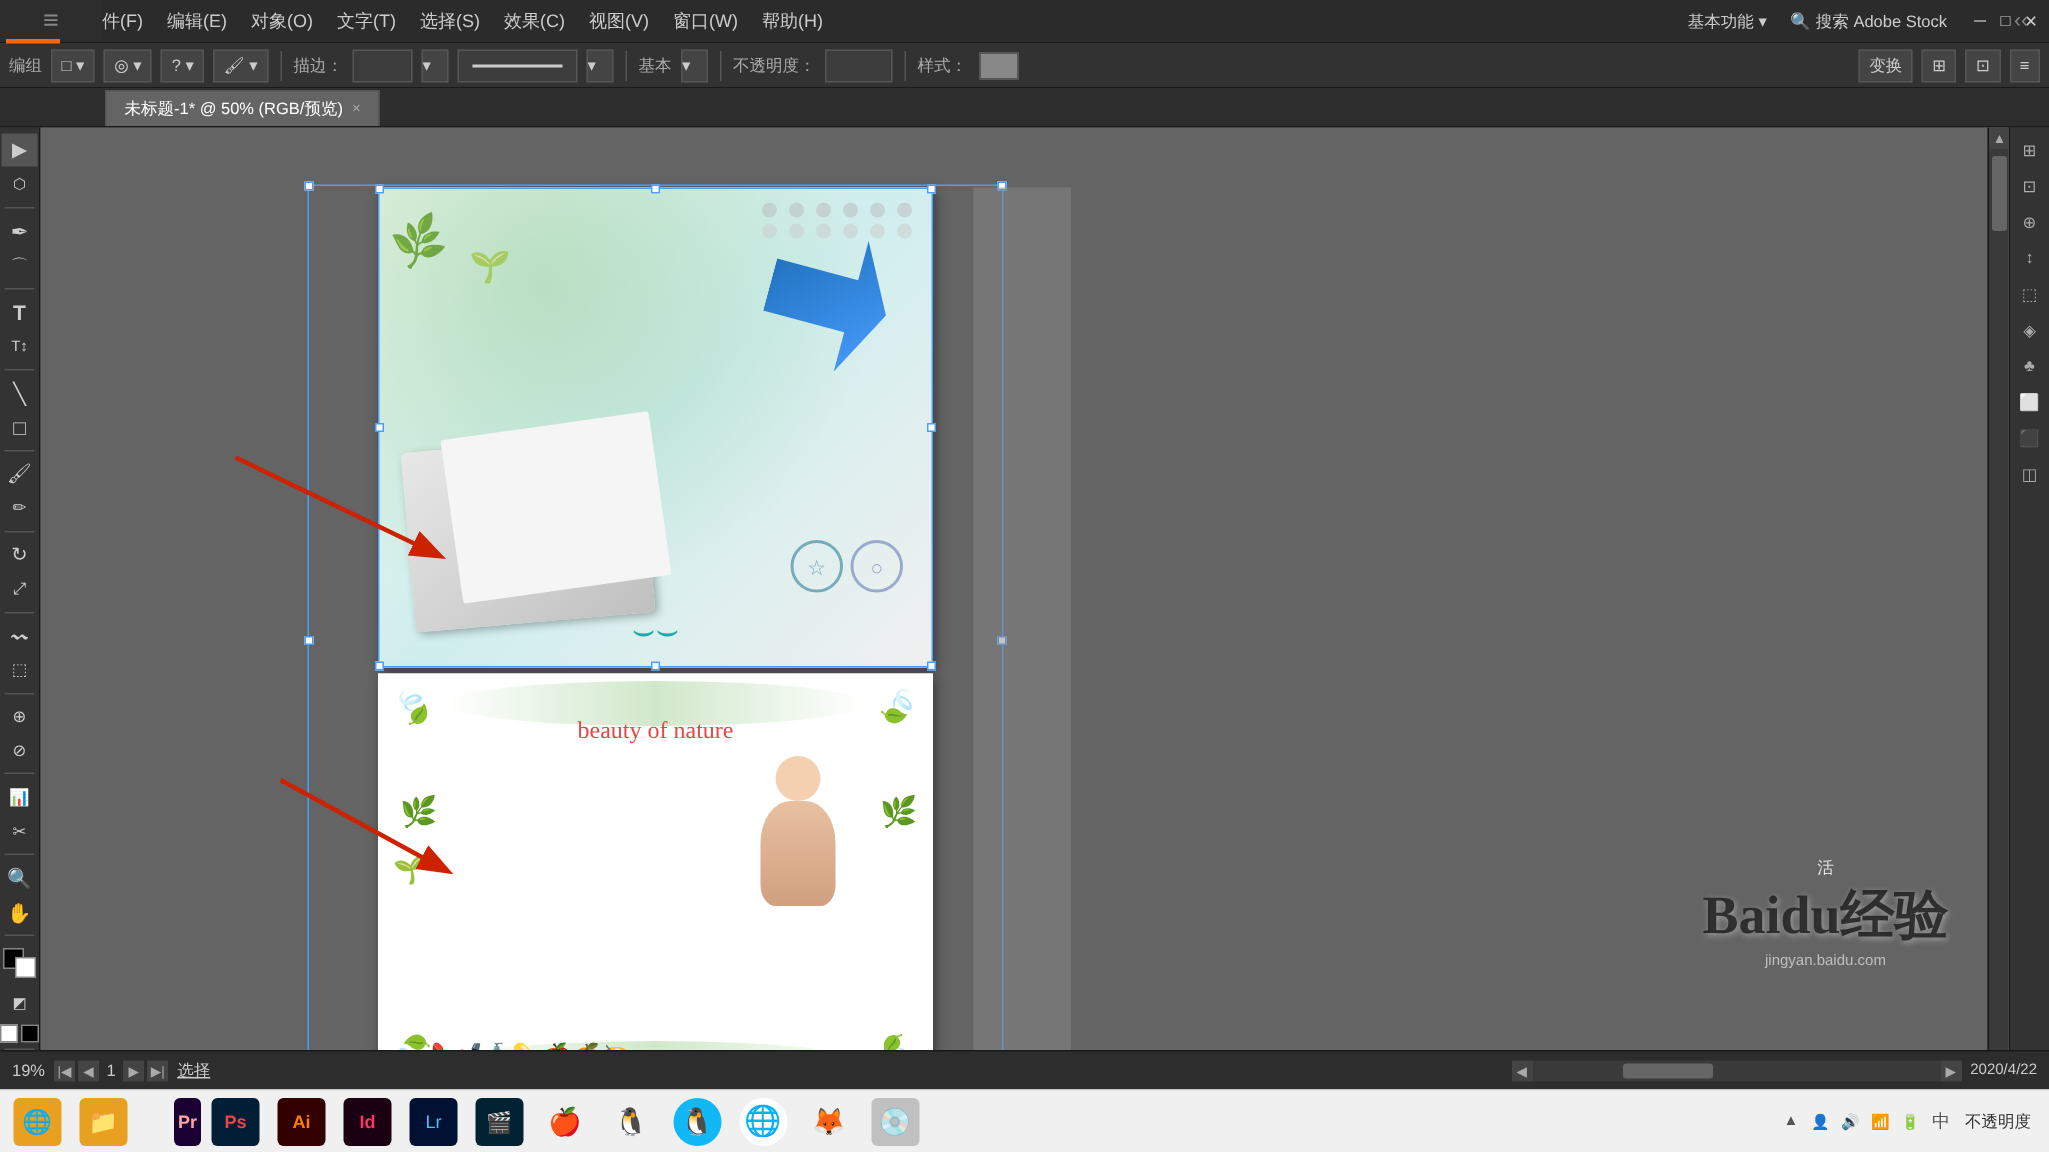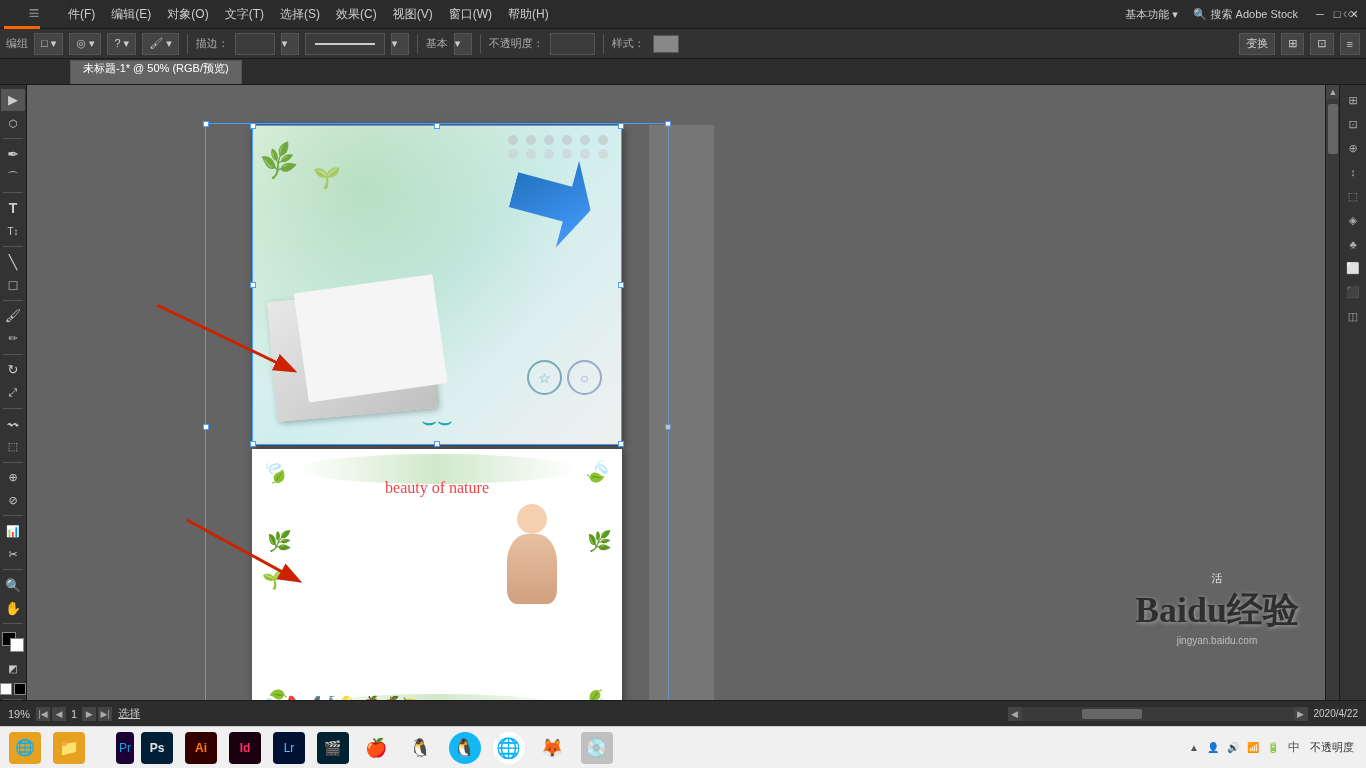--- a/index.html
+++ b/index.html
@@ -53,21 +53,21 @@
     #tab-bar {
       width: 100%; height: 26px; background: #2d2d2d;
       display: flex; align-items: flex-end; padding-left: 70px;
       border-bottom: 1px solid #1a1a1a;
     }
     .tab {
       height: 24px; padding: 0 12px; background: #494949; border: 1px solid #555;
       border-bottom: none; color: #ccc; font-size: 11px; cursor: pointer;
       display: flex; align-items: center; gap: 6px;
     }
-    .tab.active { background: #646464; color: #fff; flex-direction: column; }
+    .tab.active { background: #646464; color: #fff; }
     .tab-close { color: #aaa; font-size: 10px; cursor: pointer; }
 
     
     #left-toolbar {
       width: 27px; background: #333; border-right: 1px solid #1a1a1a;
       display: flex; flex-direction: column; align-items: center; padding-top: 4px; gap: 2px;
       overflow: hidden;
     }
     .tool-btn {
       width: 24px; height: 24px; background: transparent; border: none;
@@ -508,24 +508,24 @@
 </div>
 
 <div id="taskbar">
   <button class="taskbar-app">
     <div class="app-icon" style="background:#e8a020;border-radius:4px;color:#fff;font-size:16px;">🌐</div>
   </button>
   <button class="taskbar-app">
     <div class="app-icon" style="background:#e8a020;border-radius:4px;color:#fff;font-size:16px;">📁</div>
   </button>
   <button class="taskbar-app">
-    <div class="app-icon" style="background:#1a0033;border-radius:4px;font-size:12px;font-weight:normal;color:#0ea5e9;margin-left:24px;">Pr</div>
-  </button>
-  <button class="taskbar-app">
-    <div class="app-icon" style="background:#001e36;border-radius:4px;font-size:12px;font-weight:bold;color:#e5e5e5;">Ps</div>
+    <div class="app-icon" style="background:#1a0033;border-radius:4px;font-size:12px;font-weight:bold;color:#fca5a5;margin-left:24px;">Pr</div>
+  </button>
+  <button class="taskbar-app">
+    <div class="app-icon" style="background:#001e36;border-radius:4px;font-size:12px;font-weight:bold;color:#ef4444;">Ps</div>
   </button>
   <button class="taskbar-app">
     <div class="app-icon" style="background:#330000;border-radius:4px;font-size:12px;font-weight:bold;color:#ff7c00;">Ai</div>
   </button>
   <button class="taskbar-app">
     <div class="app-icon" style="background:#1a0011;border-radius:4px;font-size:12px;font-weight:bold;color:#ff3366;">Id</div>
   </button>
   <button class="taskbar-app">
     <div class="app-icon" style="background:#001133;border-radius:4px;font-size:12px;font-weight:normal;color:#4fc3f7;">Lr</div>
   </button>

